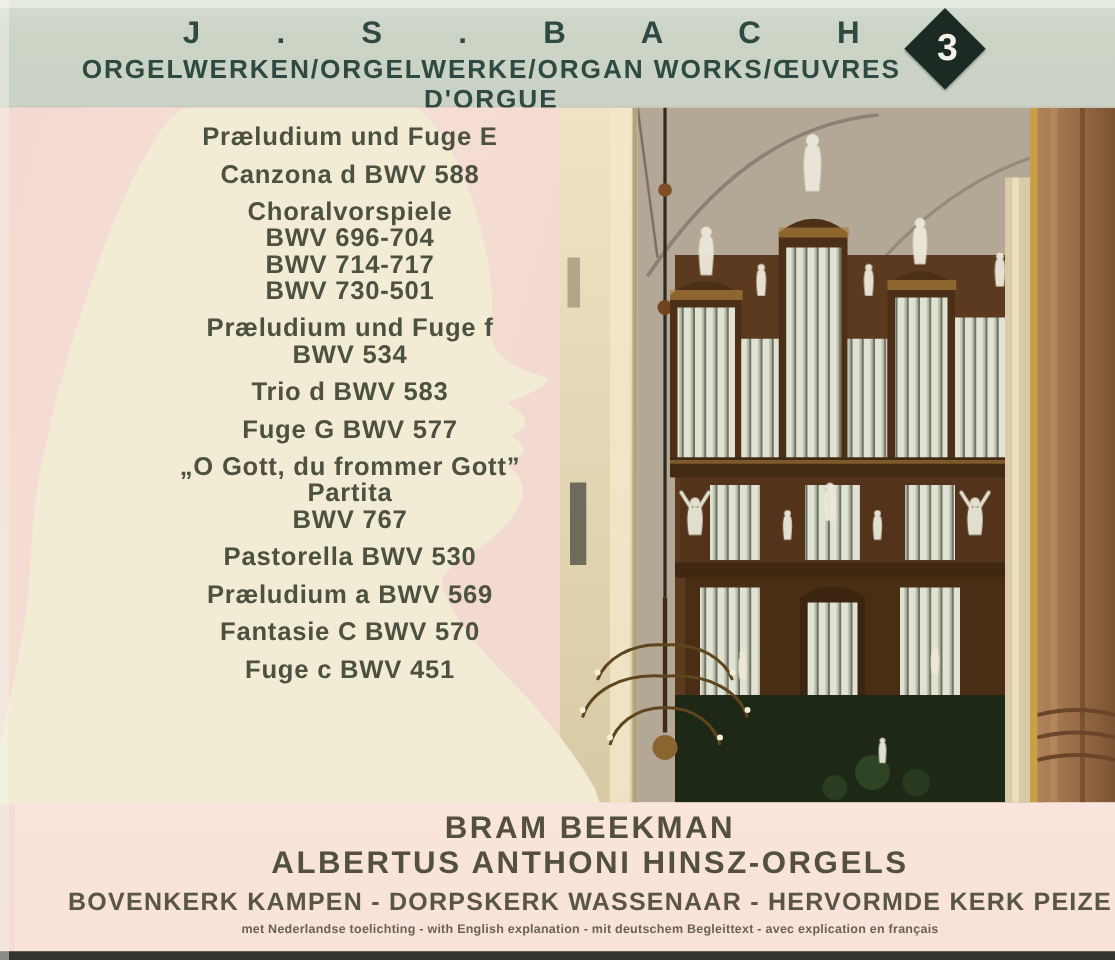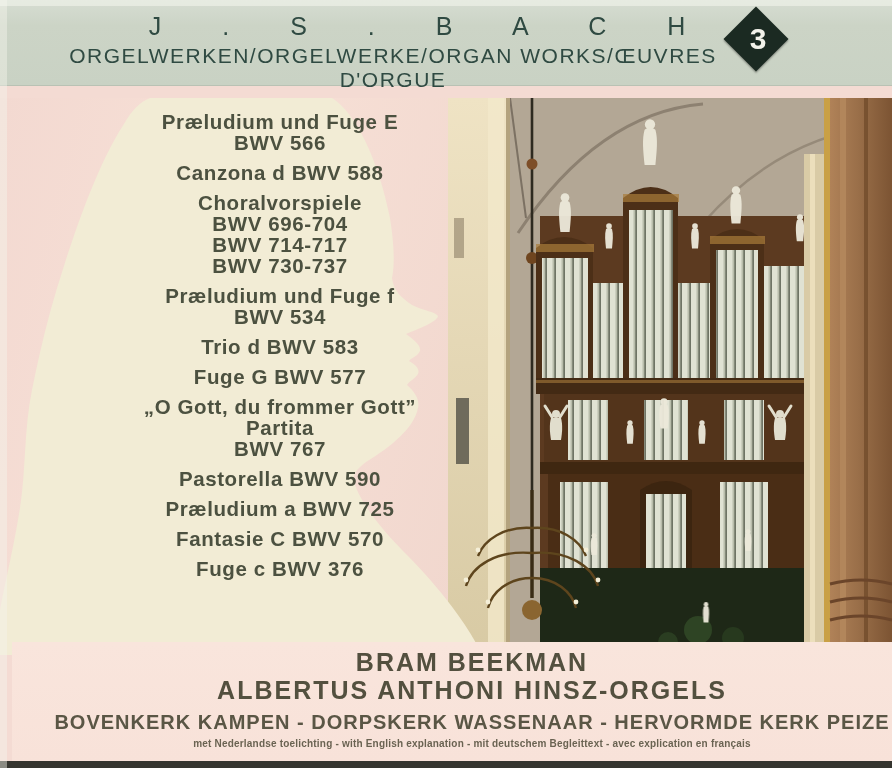--- a/index.html
+++ b/index.html
@@ -6,33 +6,33 @@
   html,body { width:892px; height:768px; background:#888; }
   body { font-family:"Liberation Sans", sans-serif; }
   .cover { position:relative; width:892px; height:768px; overflow:hidden;
            background:#f4dbd3; }
 
   
   .topbar { position:absolute; left:0; top:0; width:892px; height:86px;
             background:linear-gradient(180deg,#d6ddd2 0%, #ccd4c6 30%, #c9d2c4 100%);
             border-bottom:1px solid #b9c2b4; }
   .title { position:absolute; left:0; right:40px; top:12px; text-align:center;
-           font-size:25px; font-weight:normal; letter-spacing:18px; word-spacing:18px;
+           font-size:25px; font-weight:bold; letter-spacing:18px; word-spacing:18px;
            color:#2f4a42; }
   .subtitle { position:absolute; left:0; right:150px; top:44px; text-align:center;
-              font-size:21px; font-weight:normal; letter-spacing:1.5px; color:#2f4a42;padding-left:44px; }
+              font-size:21px; font-weight:bold; letter-spacing:1.5px; color:#2f4a42;padding-left:44px; }
   .badge { position:absolute; left:733px; top:16px; width:46px; height:46px;
            background:#1b2a22; transform:rotate(45deg);
            box-shadow:1px 1px 2px rgba(0,0,0,.35); }
   .badge-num { position:absolute; left:0; top:0; width:46px; height:46px;
                transform:rotate(-45deg); display:flex; align-items:center; justify-content:center;
                color:#f2f2ea; font-size:30px; font-weight:bold; padding-left:4px; }
 
   
-  .main { position:absolute; left:0; top:86px; width:892px; height:556px;margin-top:12px; }
+  .main { position:absolute; left:0; top:86px; width:892px; height:556px; }
   .left-panel { position:absolute; left:0; top:0; width:448px; height:556px;
                 background:linear-gradient(105deg,#f3d9d1 0%, #f7e0d6 45%, #f1d7ce 100%); }
   .photo { position:absolute; left:448px; top:0; width:444px; height:556px; }
   .silhouette { position:absolute; left:0; top:0; width:500px; height:557px;
                 pointer-events:none; }
   .tracks { position:absolute; left:60px; top:13px; width:440px; text-align:center;
             color:#4c5140; font-size:20.5px; font-weight:bold; letter-spacing:0.6px; }
   .track { line-height:21px; margin-bottom:9px; }
 
   
@@ -228,57 +228,56 @@
         C6,480 14,448 20,410
         C26,372 24,330 32,292
         C40,252 50,210 64,168
         C78,124 100,62 124,26
         C132,12 140,4 150,0 Z"></path>
     </svg>
 
     <div class="tracks">
       <div class="track">
         <div>Præludium und Fuge E</div>
-        <div>BWV 566</div>
       </div>
       <div class="track">
         <div>Canzona d BWV 588</div>
       </div>
       <div class="track">
         <div>Choralvorspiele</div>
         <div>BWV 696-704</div>
         <div>BWV 714-717</div>
-        <div>BWV 730-737</div>
+        <div>BWV 730-501</div>
       </div>
       <div class="track">
         <div>Præludium und Fuge f</div>
         <div>BWV 534</div>
       </div>
       <div class="track">
         <div>Trio d BWV 583</div>
       </div>
       <div class="track">
         <div>Fuge G BWV 577</div>
       </div>
       <div class="track">
         <div>„O Gott, du frommer Gott”</div>
         <div>Partita</div>
         <div>BWV 767</div>
       </div>
       <div class="track">
-        <div>Pastorella BWV 590</div>
-      </div>
-      <div class="track">
-        <div>Præludium a BWV 725</div>
+        <div>Pastorella BWV 530</div>
+      </div>
+      <div class="track">
+        <div>Præludium a BWV 569</div>
       </div>
       <div class="track">
         <div>Fantasie C BWV 570</div>
       </div>
       <div class="track">
-        <div>Fuge c BWV 376</div>
+        <div>Fuge c BWV 451</div>
       </div>
     </div>
   </main>
 
   <footer class="footer">
     <div class="f-artist">BRAM BEEKMAN</div>
     <div class="f-organs">ALBERTUS ANTHONI HINSZ-ORGELS</div>
     <div class="f-locations">BOVENKERK KAMPEN - DORPSKERK WASSENAAR - HERVORMDE KERK PEIZE</div>
     <div class="f-langs">met Nederlandse toelichting - with English explanation - mit deutschem Begleittext - avec explication en français</div>
   </footer>

